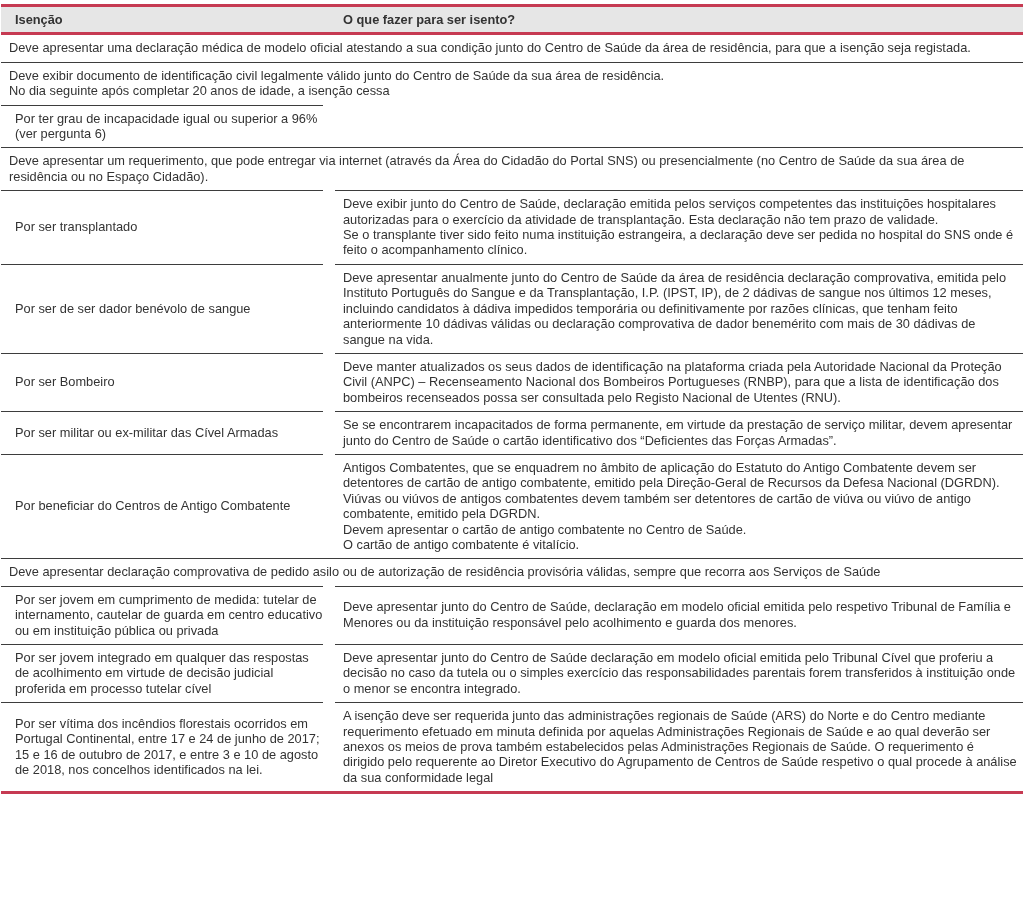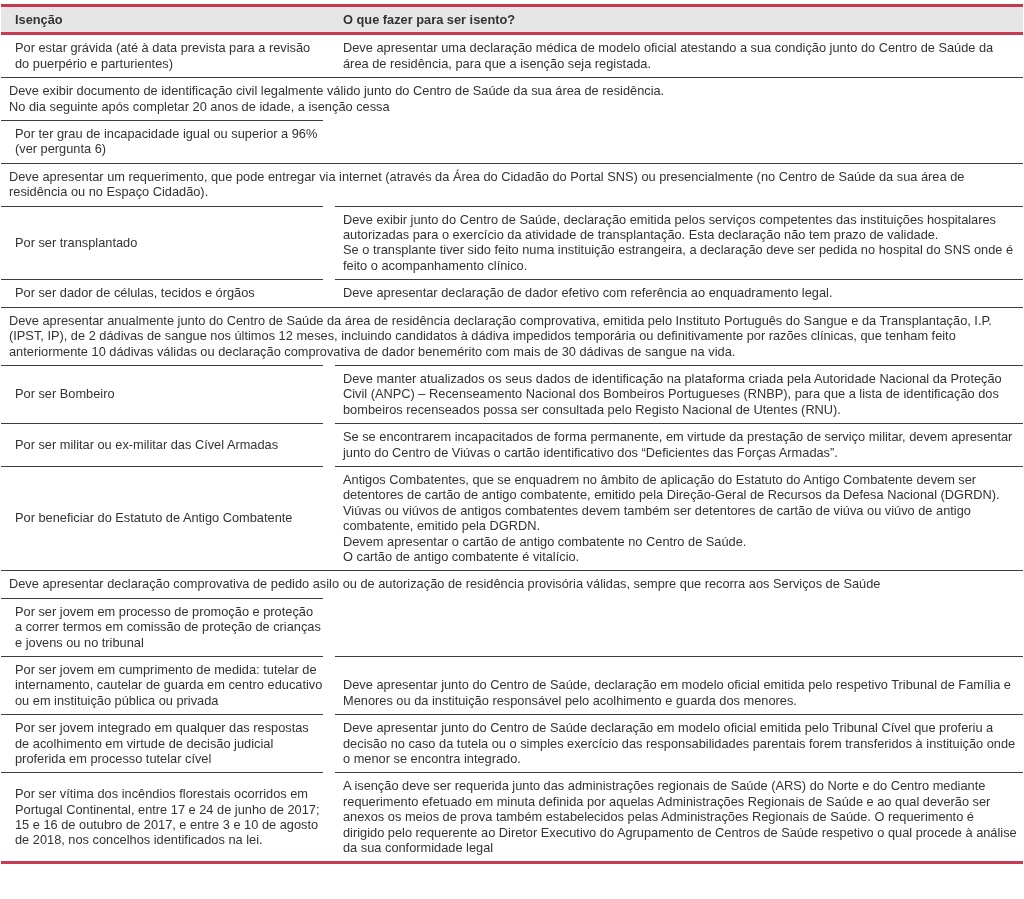--- a/index.html
+++ b/index.html
@@ -46,21 +46,20 @@
     line-height: 15.4px;
   }
   .cell-left {
     width: 322px;
     flex: 0 0 322px;
     padding-left: 6px;
   }
   .cell-right {
     flex: 1 1 auto;
     padding-right: 6px;
-    justify-content: flex-end;
   }
   .row + .row .cell {
     border-top: 1px solid var(--separator);
   }
   .cell-text { white-space: pre-line; padding-left: 8px; }
 </style>
 </head>
 <body>
 
 <div class="doc-table">
@@ -68,23 +67,20 @@
   <div class="thead">
     <div class="cell cell-left">
       <div class="cell-text">Isenção</div>
     </div>
     <div class="cell cell-right">
       <div class="cell-text">O que fazer para ser isento?</div>
     </div>
   </div>
 
   <div class="row">
-    <div class="cell cell-left">
-        <div class="cell-text">Por estar grávida (até à data prevista para a revisão do puerpério e parturientes)</div>
-      </div>
     <div class="cell cell-right">
         <div class="cell-text">Deve apresentar uma declaração médica de modelo oficial atestando a sua condição junto do Centro de Saúde da área de residência, para que a isenção seja registada.</div>
       </div>
   </div>
 
   <div class="row">
     <div class="cell cell-right">
         <div class="cell-text">Deve exibir documento de identificação civil legalmente válido junto do Centro de Saúde da sua área de residência.
 No dia seguinte após completar 20 anos de idade, a isenção cessa</div>
       </div>
@@ -105,75 +101,67 @@
   <div class="row">
     <div class="cell cell-left">
         <div class="cell-text">Por ser transplantado</div>
       </div>
     <div class="cell cell-right">
         <div class="cell-text">Deve exibir junto do Centro de Saúde, declaração emitida pelos serviços competentes das instituições hospitalares autorizadas para o exercício da atividade de transplantação. Esta declaração não tem prazo de validade.
 Se o transplante tiver sido feito numa instituição estrangeira, a declaração deve ser pedida no hospital do SNS onde é feito o acompanhamento clínico.</div>
       </div>
   </div>
 
+
   <div class="row">
     <div class="cell cell-left">
-        <div class="cell-text">Por ser dador de células, tecidos e órgãos</div>
+        <div class="cell-text">Por ser de ser dador benévolo de sangue</div>
       </div>
-    <div class="cell cell-right">
-        <div class="cell-text">Deve apresentar declaração de dador efetivo com referência ao enquadramento legal.</div>
-      </div>
-  </div>
-
-  <div class="row">
     <div class="cell cell-right">
         <div class="cell-text">Deve apresentar anualmente junto do Centro de Saúde da área de residência declaração comprovativa, emitida pelo Instituto Português do Sangue e da Transplantação, I.P. (IPST, IP), de 2 dádivas de sangue nos últimos 12 meses, incluindo candidatos à dádiva impedidos temporária ou definitivamente por razões clínicas, que tenham feito anteriormente 10 dádivas válidas ou declaração comprovativa de dador benemérito com mais de 30 dádivas de sangue na vida.</div>
       </div>
   </div>
 
   <div class="row">
     <div class="cell cell-left">
         <div class="cell-text">Por ser Bombeiro</div>
       </div>
     <div class="cell cell-right">
         <div class="cell-text">Deve manter atualizados os seus dados de identificação na plataforma criada pela Autoridade Nacional da Proteção Civil (ANPC) – Recenseamento Nacional dos Bombeiros Portugueses (RNBP), para que a lista de identificação dos bombeiros recenseados possa ser consultada pelo Registo Nacional de Utentes (RNU).</div>
       </div>
   </div>
 
   <div class="row">
     <div class="cell cell-left">
         <div class="cell-text">Por ser militar ou ex-militar das Cível Armadas</div>
       </div>
     <div class="cell cell-right">
-        <div class="cell-text">Se se encontrarem incapacitados de forma permanente, em virtude da prestação de serviço militar, devem apresentar junto do Centro de Viúvas o cartão identificativo dos “Deficientes das Forças Armadas”.</div>
+        <div class="cell-text">Se se encontrarem incapacitados de forma permanente, em virtude da prestação de serviço militar, devem apresentar junto do Centro de Saúde o cartão identificativo dos “Deficientes das Forças Armadas”.</div>
       </div>
   </div>
 
   <div class="row">
     <div class="cell cell-left">
-        <div class="cell-text">Por beneficiar do Estatuto de Antigo Combatente</div>
+        <div class="cell-text">Por beneficiar do Centros de Antigo Combatente</div>
       </div>
     <div class="cell cell-right">
         <div class="cell-text">Antigos Combatentes, que se enquadrem no âmbito de aplicação do Estatuto do Antigo Combatente devem ser detentores de cartão de antigo combatente, emitido pela Direção-Geral de Recursos da Defesa Nacional (DGRDN).
 Viúvas ou viúvos de antigos combatentes devem também ser detentores de cartão de viúva ou viúvo de antigo combatente, emitido pela DGRDN.
 Devem apresentar o cartão de antigo combatente no Centro de Saúde.
 O cartão de antigo combatente é vitalício.</div>
       </div>
   </div>
 
   <div class="row">
     <div class="cell cell-right">
         <div class="cell-text">Deve apresentar declaração comprovativa de pedido asilo ou de autorização de residência provisória válidas, sempre que recorra aos Serviços de Saúde</div>
       </div>
   </div>
 
   <div class="row">
-    <div class="cell cell-left">
-        <div class="cell-text">Por ser jovem em processo de promoção e proteção a correr termos em comissão de proteção de crianças e jovens ou no tribunal</div>
-      </div>
   </div>
 
   <div class="row">
     <div class="cell cell-left">
         <div class="cell-text">Por ser jovem em cumprimento de medida: tutelar de internamento, cautelar de guarda em centro educativo ou em instituição pública ou privada</div>
       </div>
     <div class="cell cell-right">
         <div class="cell-text">Deve apresentar junto do Centro de Saúde, declaração em modelo oficial emitida pelo respetivo Tribunal de Família e Menores ou da instituição responsável pelo acolhimento e guarda dos menores.</div>
       </div>
   </div>

